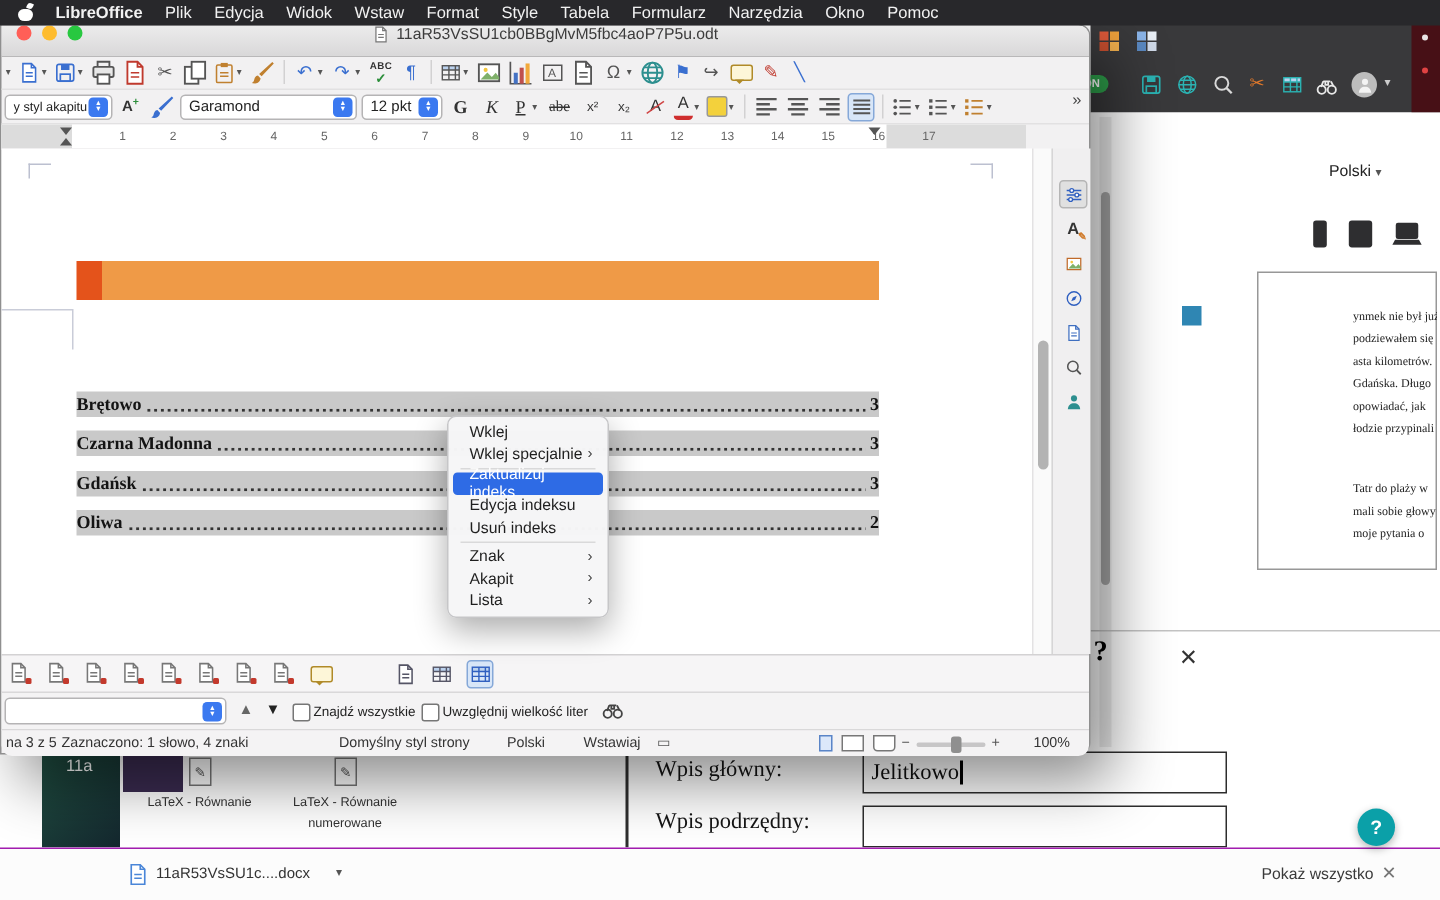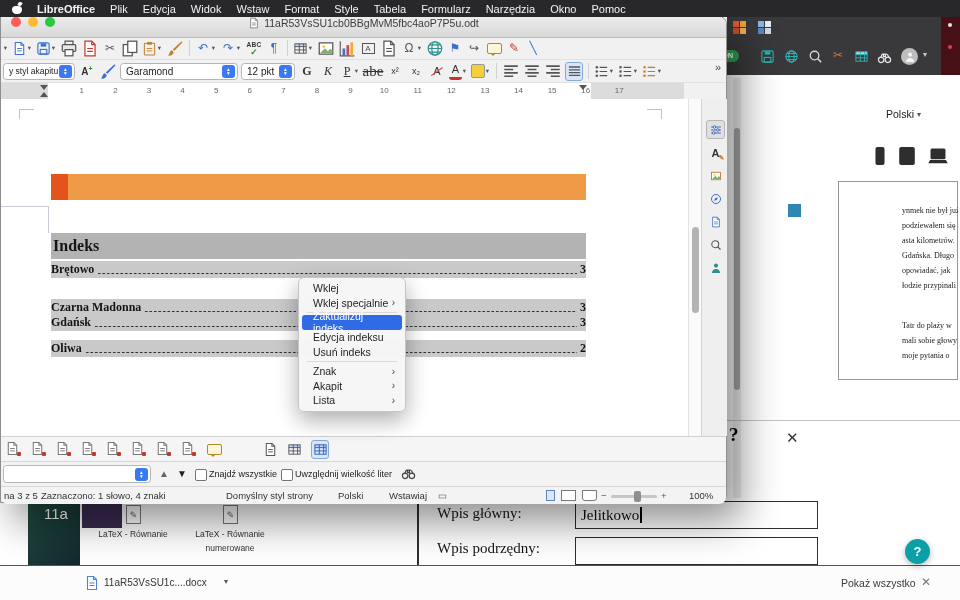--- a/index.html
+++ b/index.html
@@ -142,21 +142,21 @@
   .dlgline{left:727px;top:420px;width:233px;height:1px;background:#c3c3c3}
   .dlghelp{left:729px;top:424px;font:bold 19px "Liberation Serif",serif;color:#000}
   .dlgclose{left:786px;top:429px;font-size:15px;color:#333}
   .dlgborder{left:417px;top:503px;width:2px;height:62px;background:#2f2f2f}
   .dlglabel{font-family:"Liberation Serif",serif;font-size:15px;color:#151515;white-space:nowrap}
   .dlginput{border:1.5px solid #2d2d2d;background:#fff;box-sizing:border-box;display:flex;align-items:center;
             font-family:"Liberation Serif",serif;font-size:15px;color:#111;padding-left:5px}
   .tcaret{display:inline-block;width:1.5px;height:16px;background:#000;margin-left:1px}
   
   .thumbA{left:28px;top:503px;width:52px;height:62px;background:linear-gradient(135deg,#1f4d40,#14272e);
-          color:#fff;font-size:15px;padding:2px 0 0 16px;box-sizing:border-box}
+          color:#fff;font-size:11px;padding:2px 0 0 16px;box-sizing:border-box}
   .thumbB{left:82px;top:503px;width:40px;height:25px;background:#3a2b50}
   .cardic{position:absolute;width:15px;height:19px;border:1px solid #777;background:#fff;
           font-size:9px;line-height:18px;text-align:center;color:#555;box-sizing:border-box}
   .cardtx{position:absolute;width:92px;text-align:center;font-size:8.5px;color:#333;white-space:nowrap}
   .dlbar{left:0;top:565px;width:960px;height:35px;background:#fcfcfc;border-top:1px solid #a21caf;box-sizing:border-box}
   .dlname{position:absolute;left:104px;top:11px;font-size:10px;color:#333}
   .dlshow{position:absolute;left:841px;top:11px;font-size:10.5px;color:#3a3a3a}
   .dlclose{position:absolute;left:921px;top:9px;font-size:12px;color:#777}
   .helpfab{left:905px;top:539px;width:25px;height:25px;border-radius:50%;background:#0ba0a8;
            color:#fff;font:bold 13px "Liberation Sans",sans-serif;display:flex;align-items:center;justify-content:center;
@@ -572,21 +572,21 @@
             <i>▴</i>
             <i>▾</i>
           </span>
       </span>
       <span class="fbtn serif" style="font-weight:bold;font-size:12px">G</span>
       <span class="fbtn serif" style="font-style:italic;font-size:12px">K</span>
       <span class="grp">
           <span class="fbtn serif" style="text-decoration:underline;font-size:12px;width:14px">P</span>
           <i class="dd">▾</i>
         </span>
-      <span class="fbtn serif" style="text-decoration:line-through;font-size:15px;width:20px">abe</span>
+      <span class="fbtn serif" style="text-decoration:line-through;font-size:10px;width:20px">abe</span>
       <span class="fbtn" style="font-size:9px">x²</span>
       <span class="fbtn" style="font-size:9px">x₂</span>
       <span class="fbtn slash" style="font-size:11px">A</span>
       <span class="grp">
           <span class="fbtn cbar" style="font-size:11px;height:15px;width:13px">A</span>
           <i class="dd">▾</i>
         </span>
       <span class="grp">
           <span class="hlbox"></span>
           <i class="dd">▾</i>
@@ -659,28 +659,27 @@
     <span class="a" style="left:18px;top:92px;width:14px;height:9px;border-top:1px solid;border-left:1px solid;border-color:#bcc0d0"></span>
     <span class="a" style="left:646px;top:92px;width:14px;height:9px;border-top:1px solid;border-right:1px solid;border-color:#bcc0d0"></span>
 
     <div class="a banner serif">
       <span class="strip"></span>
       <span class="fill"></span>
     </div>
     <span class="a" style="left:0;top:189px;width:47px;height:1px;background:#c9ccd8"></span>
     <span class="a" style="left:47px;top:189px;width:1px;height:27px;background:#c9ccd8"></span>
 
-    <div class="a idxtitle serif">Indeks</div>
 
     <div class="a tocrow serif" style="top:244px">
       <span>Brętowo</span>
       <span class="leader"></span>
       <span>3</span>
     </div>
-    <div class="a tocrow serif" style="top:282px">
+    <div class="a tocrow serif" style="top:270px">
       <span>Czarna Madonna</span>
       <span class="leader"></span>
       <span>3</span>
     </div>
     <div class="a tocrow serif" style="top:297px">
       <span>Gdańsk</span>
       <span class="leader"></span>
       <span>3</span>
     </div>
     <div class="a tocrow serif" style="top:323px">

